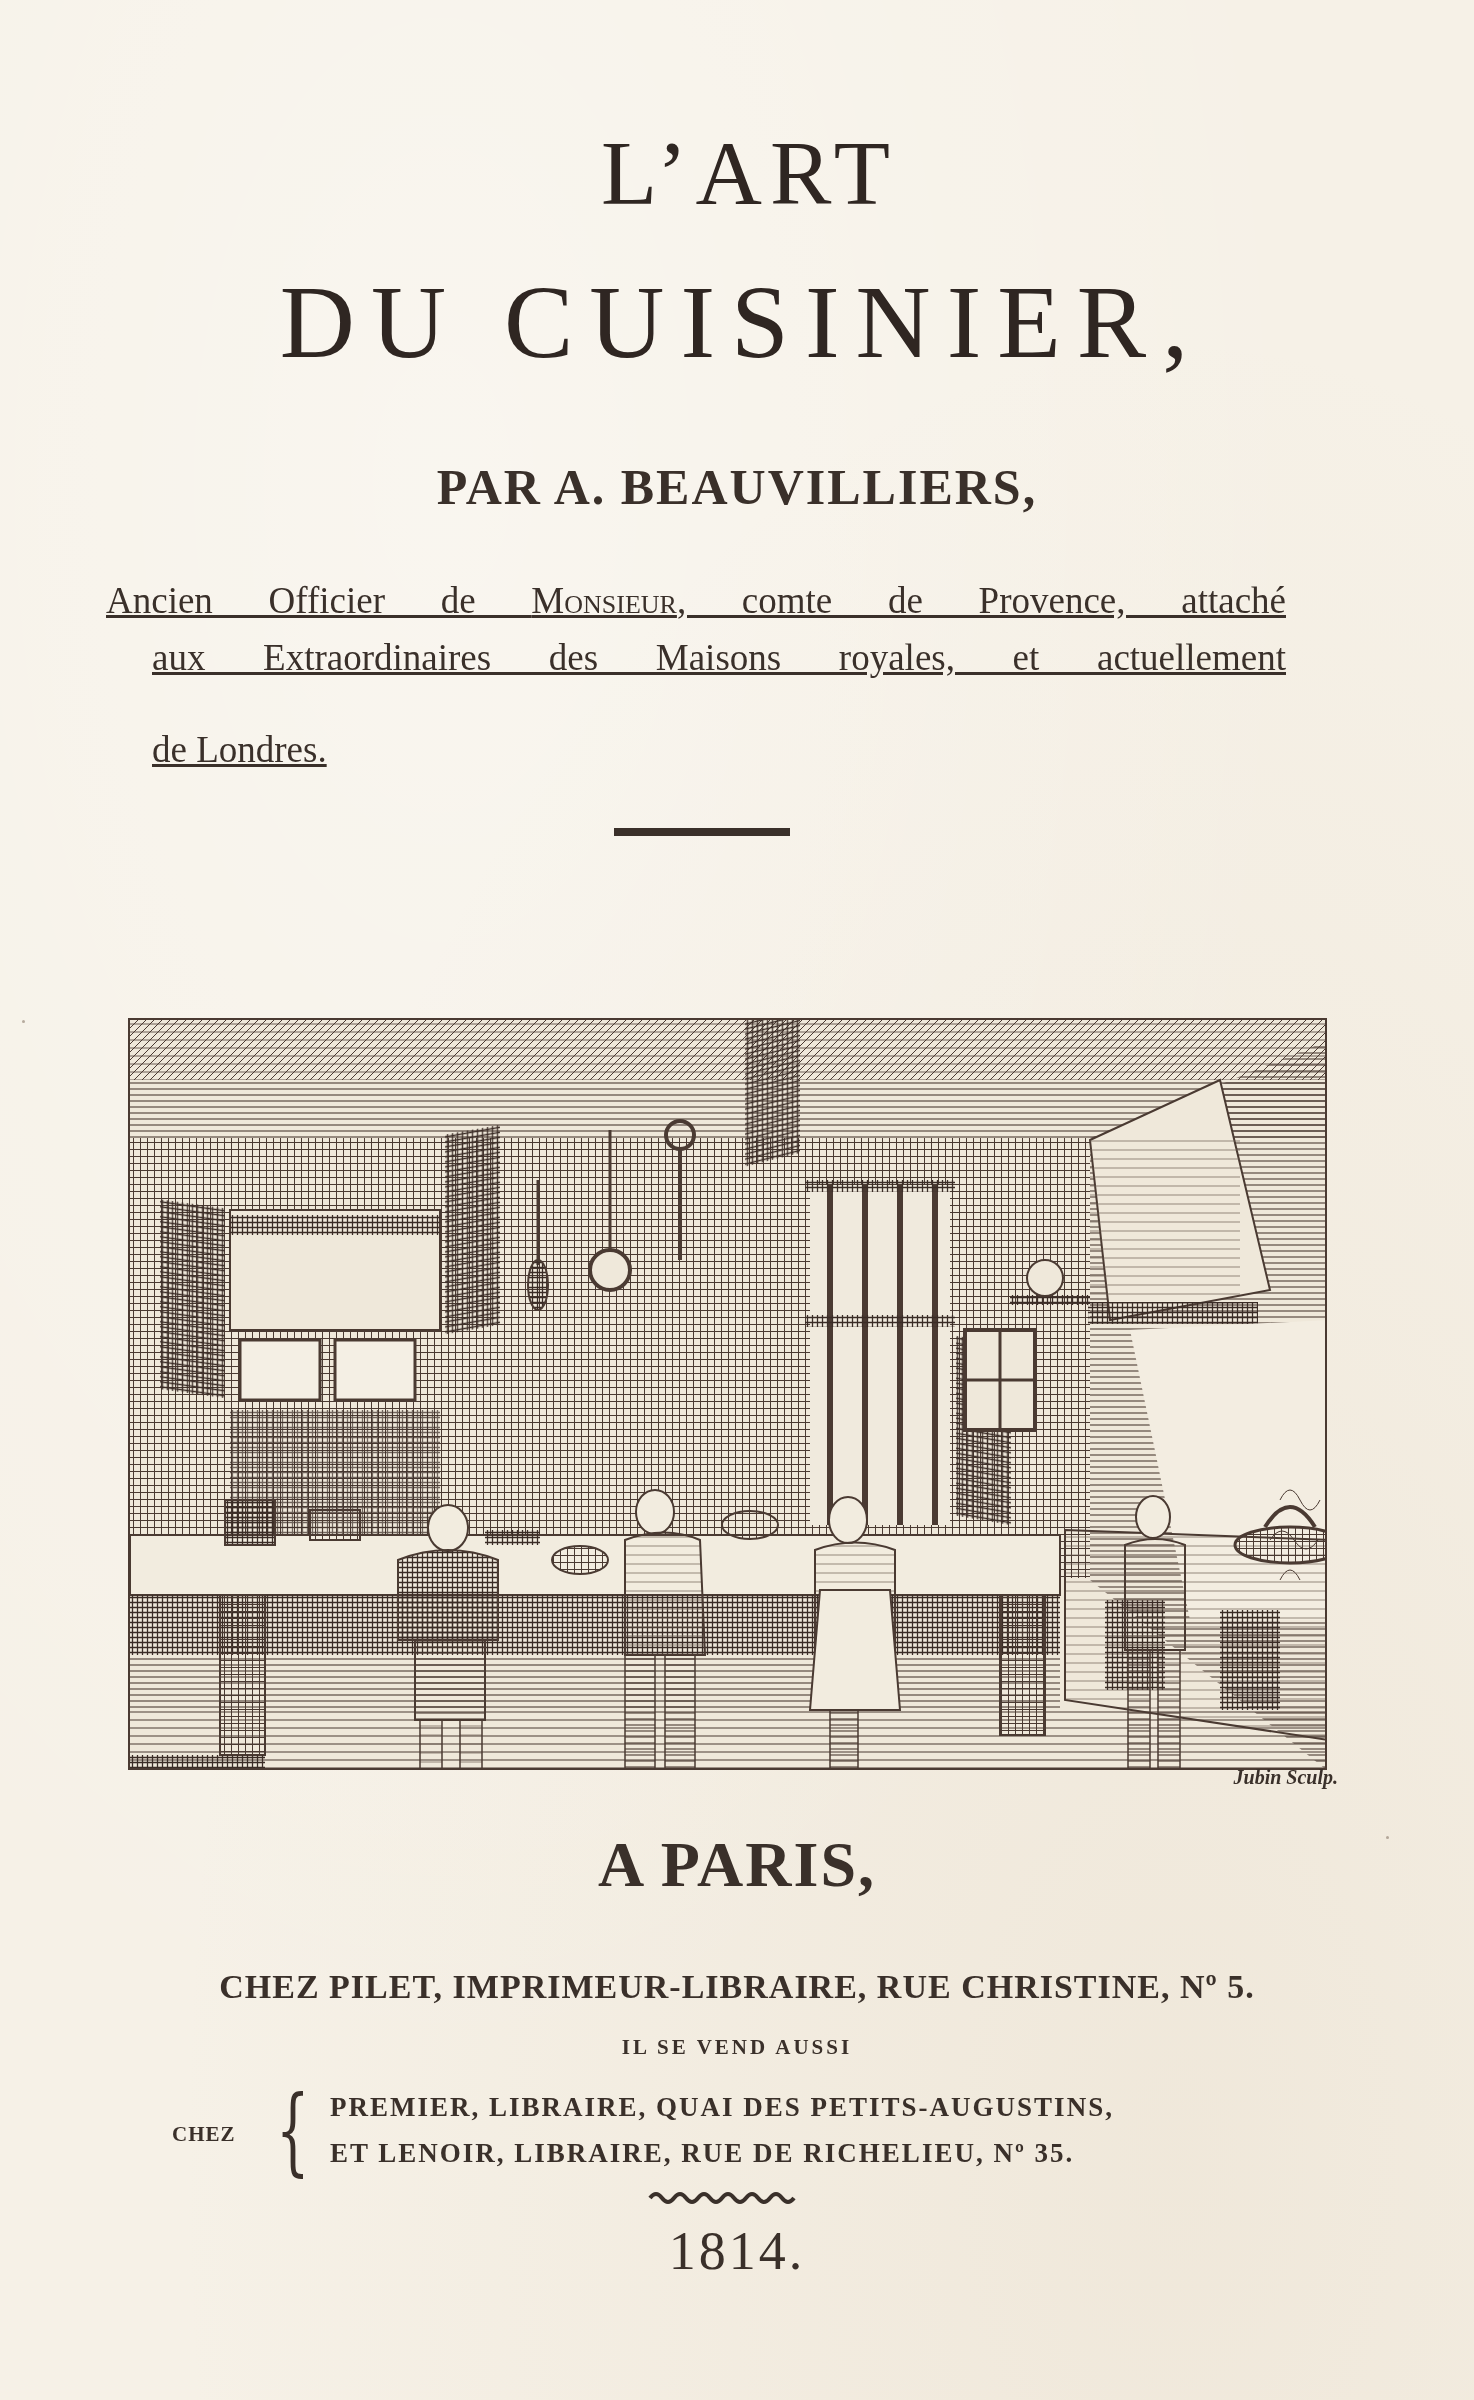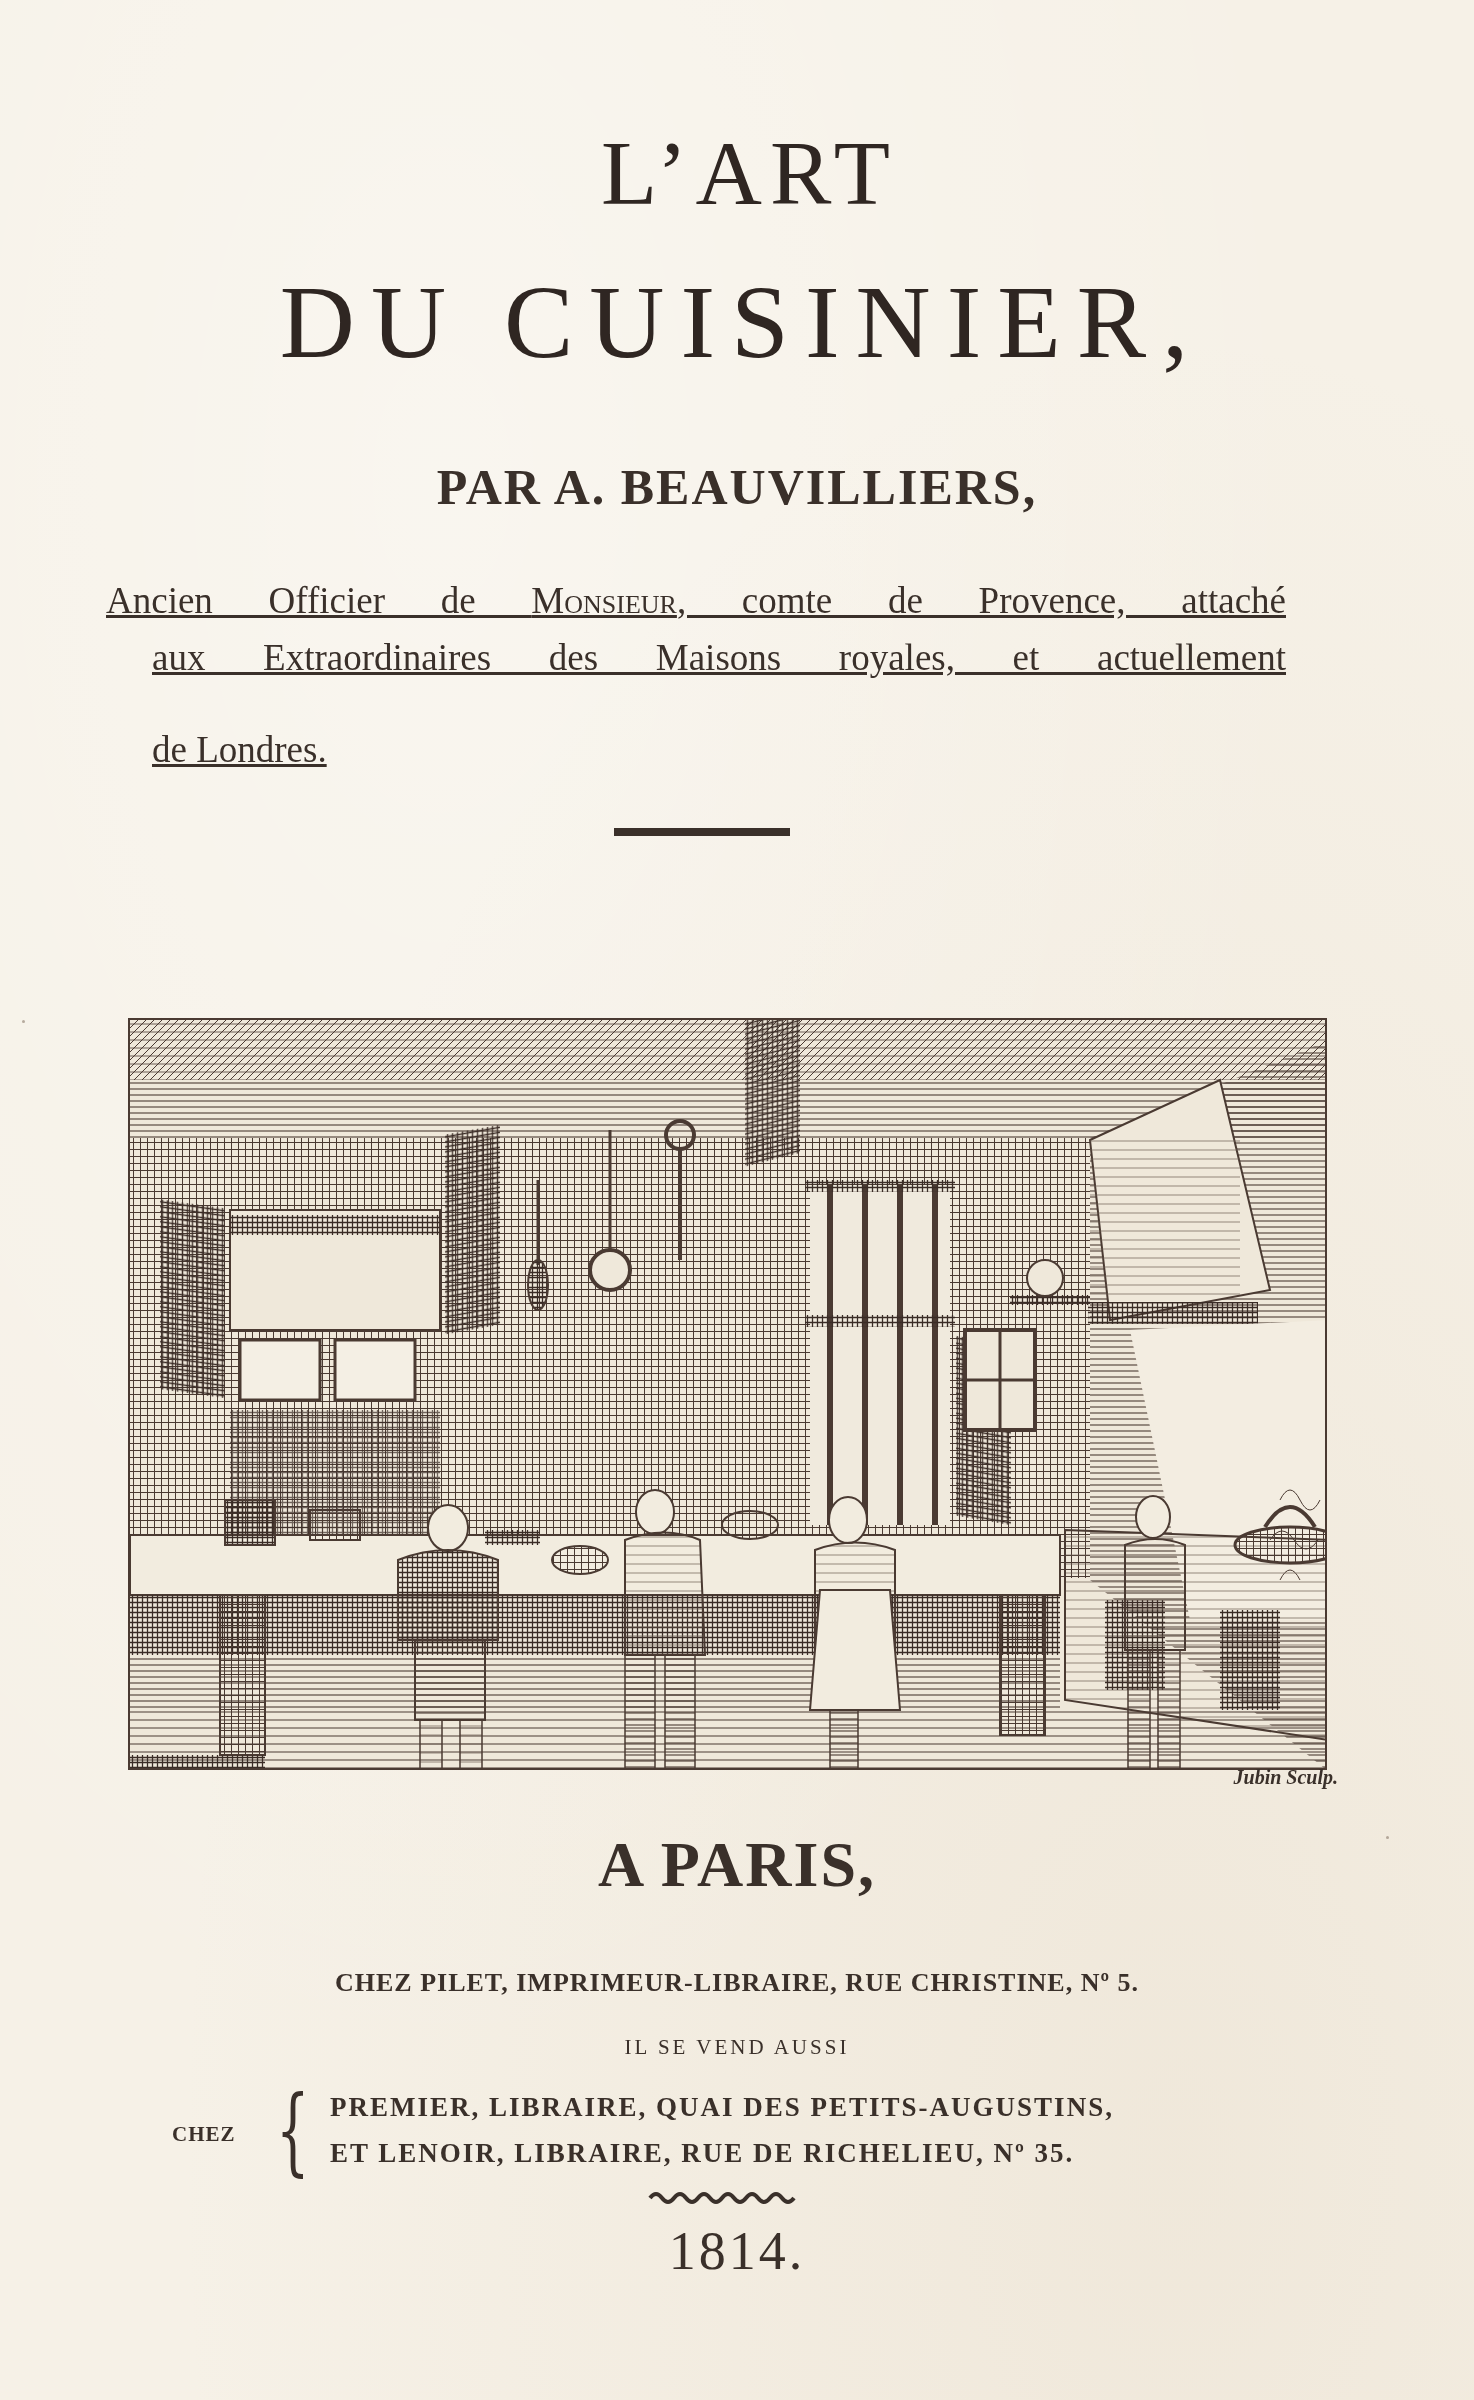--- a/index.html
+++ b/index.html
@@ -27,22 +27,22 @@
   .sc { font-variant: small-caps; }
 
   .rule { position: absolute; left: 614px; top: 828px; width: 176px; height: 8px; background: #3a302a; }
   .tome { top: 888px; font-size: 44px; letter-spacing: 3px; font-family: "Liberation Serif", serif; font-weight: bold; }
 
   .engraving { position: absolute; left: 128px; top: 1018px; width: 1199px; height: 752px; border: 2px solid #4a3a32; box-sizing: border-box; overflow: hidden; background: #efe8da; }
   .engraving svg { display: block; }
   .credit { position: absolute; right: 136px; top: 1766px; font-size: 20px; font-style: italic; font-family: "Liberation Serif", serif; color: #3a302a; font-weight: bold; }
 
   .city { top: 1828px; font-size: 64px; letter-spacing: 2px; font-family: "Liberation Serif", serif; font-weight: bold; }
-  .printer { top: 1968px; font-size: 26px; letter-spacing: 1px; font-family: "Liberation Serif", serif; font-weight: bold; }
-  .also { top: 2035px; font-size: 21px; letter-spacing: 3px; font-family: "Liberation Serif", serif; font-weight: normal; }
+  .printer { top: 1968px; font-size: 34px; letter-spacing: 1px; font-family: "Liberation Serif", serif; font-weight: bold; }
+  .also { top: 2035px; font-size: 21px; letter-spacing: 3px; font-family: "Liberation Serif", serif; font-weight: bold; }
 
   .chez { position: absolute; left: 172px; top: 2122px; font-size: 21px; font-weight: bold; font-family: "Liberation Serif", serif; letter-spacing: 1px; }
   .brace { position: absolute; left: 276px; top: 2082px; font-size: 96px; line-height: 96px; font-family: "DejaVu Serif", serif; transform: scaleX(0.55); transform-origin: left top; color: #3a302a; }
   .sellers { position: absolute; left: 330px; top: 2084px; font-family: "Liberation Serif", serif; font-weight: bold; font-size: 27px; letter-spacing: 2px; line-height: 46px; }
   .sellers div { white-space: nowrap; }
 
   .wavy { position: absolute; left: 648px; top: 2190px; }
   .year { top: 2220px; font-size: 54px; letter-spacing: 3px; font-family: "Liberation Serif", serif; }
   .speck { position: absolute; width: 3px; height: 3px; border-radius: 50%; background: #8a7a6a; opacity: 0.6; }
 </style>

